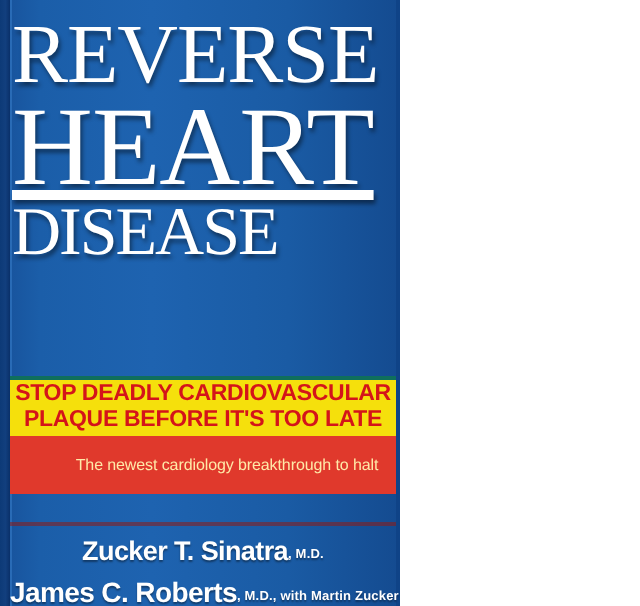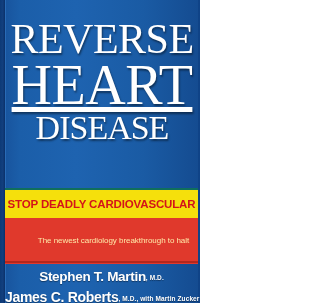--- a/index.html
+++ b/index.html
@@ -58,22 +58,22 @@
     height: 303px;
     background: #0e4184;
     opacity: .8;
   }
 
   
   .title-block {
     position: absolute;
     left: 6px;
     right: 2px;
-    top: 17px;
-    text-align: center;
+    top: 6px;
+    text-align: left;
   }
   .title-line {
     font-family: "Liberation Serif", "DejaVu Serif", serif;
     color: #ffffff;
     font-weight: 400;
     line-height: 0.98;
     letter-spacing: -0.5px;
     text-shadow: 1px 2px 2px rgba(0,0,0,0.45);
     white-space: nowrap;
   }
@@ -112,21 +112,21 @@
     line-height: 13px;
     white-space: nowrap;
   }
 
   
   .red-block {
     position: absolute;
     left: 5px;
     right: 2px;
     top: 218px;
-    height: 46px;
+    height: 29px;
     background: #e0392c;
     display: flex;
     flex-direction: row;
     align-items: center;
     justify-content: center;
     padding-top: 1px;
     box-sizing: border-box;
     padding-left: 24px;
   }
   .red-line {
@@ -188,30 +188,31 @@
   <div class="title-block">
     <div class="title-line t1">REVERSE</div>
     <div class="title-line t2">HEART</div>
     <div class="title-line t3">DISEASE</div>
   </div>
 
   <div class="band-top-rule"></div>
 
   <div class="yellow-band">
     <div class="yellow-line">STOP DEADLY CARDIOVASCULAR</div>
+    <div class="yellow-line">PLAQUE BEFORE IT'S TOO LATE</div>
   </div>
 
   <div class="red-block">
     <div class="red-line">The newest cardiology breakthrough to halt</div>
   </div>
 
   <div class="red-bottom-rule"></div>
 
   <div class="authors">
     <div class="author-row a1">
-      <span class="author-name">Stephen T. Martin</span><span class="author-suffix">, M.D.</span>
+      <span class="author-name">Zucker T. Sinatra</span><span class="author-suffix">, M.D.</span>
     </div>
     <div class="author-row a2">
       <span class="author-name">James C. Roberts</span><span class="author-suffix">, M.D., with Martin Zucker</span>
     </div>
   </div>
 
 </div>
 
 </body></html>

